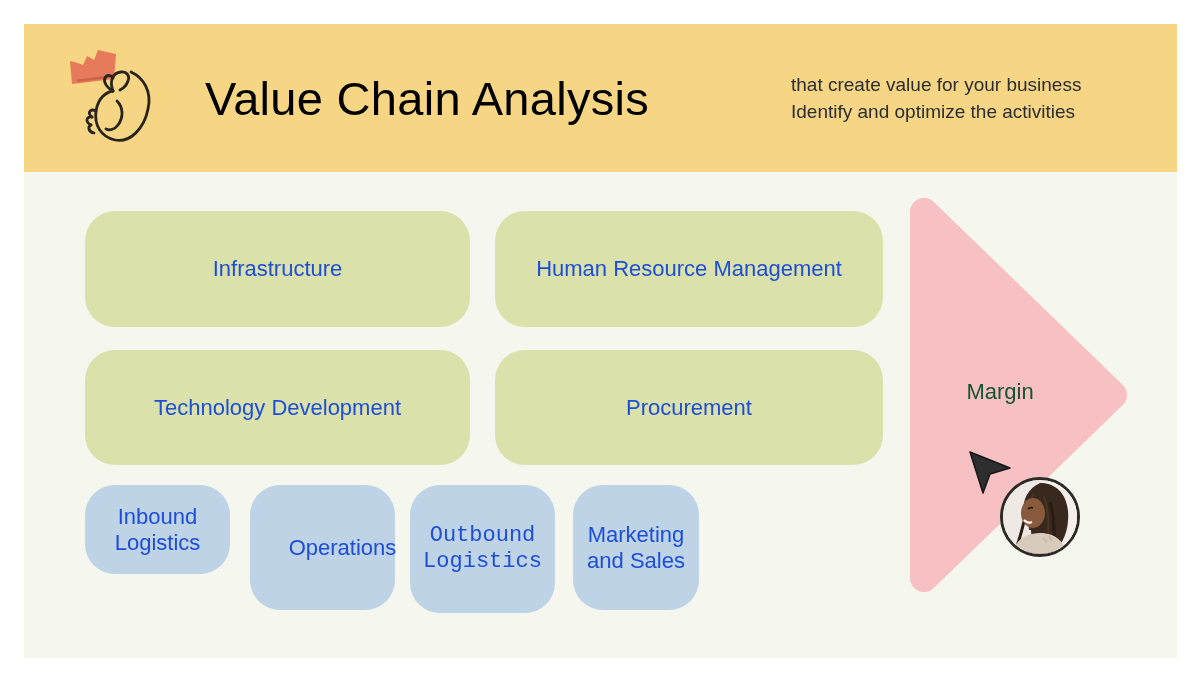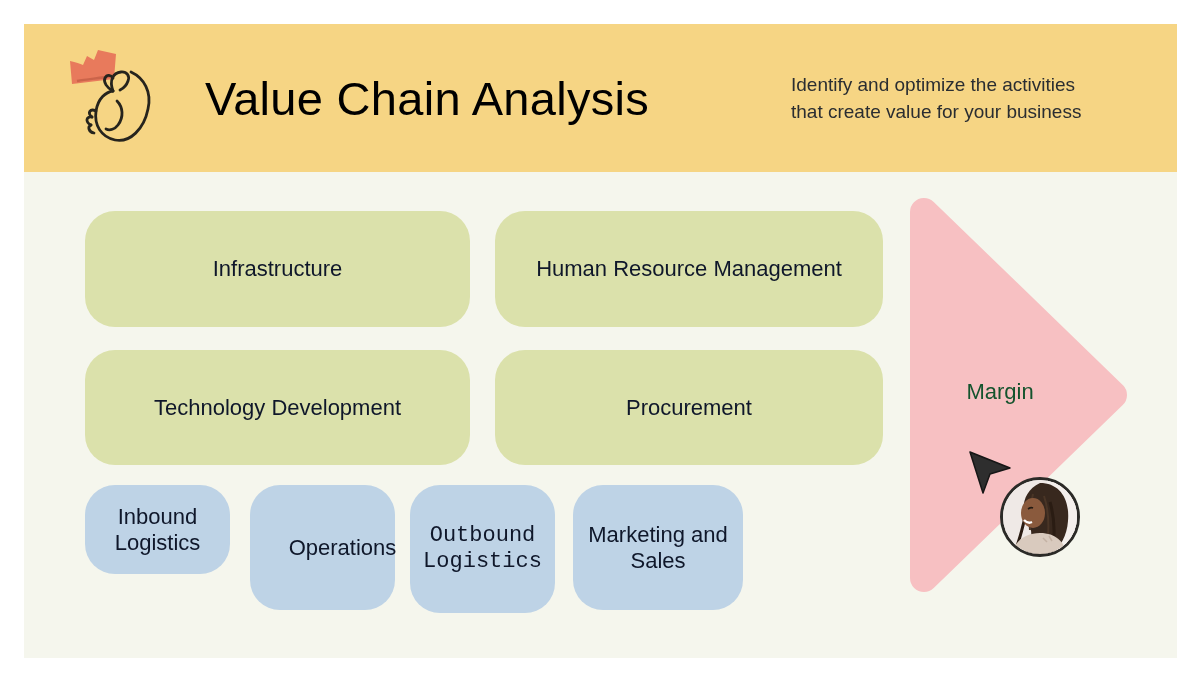--- a/index.html
+++ b/index.html
@@ -26,32 +26,32 @@
   }
   
   .canvas {
     position:absolute; left:24px; top:172px; width:1153px; height:486px;
     background:#f5f6ed;
   }
   
   .box {
     position:absolute; display:flex; align-items:center; justify-content:center;
     text-align:center; font-size:22px; line-height:1.18; border-radius:30px;
-    color:#0f172a; padding:0 8px; box-sizing:border-box;
+    color:#1d4ed8; padding:0 8px; box-sizing:border-box;
   }
   .support { background:#dbe1ab; }
   .primary { background:#bed3e6; }
   .b-infra { left:85px;  top:211px; width:385px; height:116px; }
   .b-hrm   { left:495px; top:211px; width:388px; height:116px; }
   .b-tech  { left:85px;  top:350px; width:385px; height:115px; }
   .b-proc  { left:495px; top:350px; width:388px; height:115px; }
   .b-p1 { left:85px;  top:485px; width:145px; height:89px; }
   .b-p2 { left:250px; top:485px; width:145px; height:125px;padding-left:48px; }
   .b-p3 { left:410px; top:485px; width:145px; height:128px;font-family:Liberation Mono, monospace; }
-  .b-p4 { left:573px; top:485px; width:170px; height:125px; }
+  .b-p4 { left:573px; top:485px; width:126px; height:125px; }
   .b-p5 { left:737px; top:485px; width:145px; height:125px; }
   
   .margin-svg { position:absolute; left:895px; top:185px; width:255px; height:420px; }
   .margin-label {
     position:absolute; left:935px; top:379px; width:130px;
     text-align:center; font-size:22px; color:#14532d;
   }
   
   .cursor-svg { position:absolute; left:966px; top:449px; width:48px; height:48px; }
   .avatar {
@@ -77,22 +77,22 @@
         <path d="M46,43 C42,32 46,25 54,24 C60,23.5 63,28 61,33 C60,36 57,40 53,42"></path>
         <path d="M46,43 C40,40 36,34 38,30 C40,26 44,27 46,30"></path>
         <path d="M29,63 C23,60 20,65 25,69"></path>
         <path d="M25,69 C19,68 18,74 24,77"></path>
         <path d="M24,77 C20,79 22,84 27,85"></path>
         <path d="M50,53 C56,59 57,69 51,77 C48,81 43,83 39,81"></path>
       </g>
     </svg>
     <div class="title">Value Chain Analysis</div>
     <div class="subtitle">
+      <span>that create value for your business</span>
       <span>Identify and optimize the activities</span>
-      <span>that create value for your business</span>
     </div>
   </div>
 
   <div class="canvas"></div>
 
   <div class="box support b-infra">
     <span>Infrastructure</span>
   </div>
   <div class="box support b-hrm">
     <span>Human Resource Management</span>

